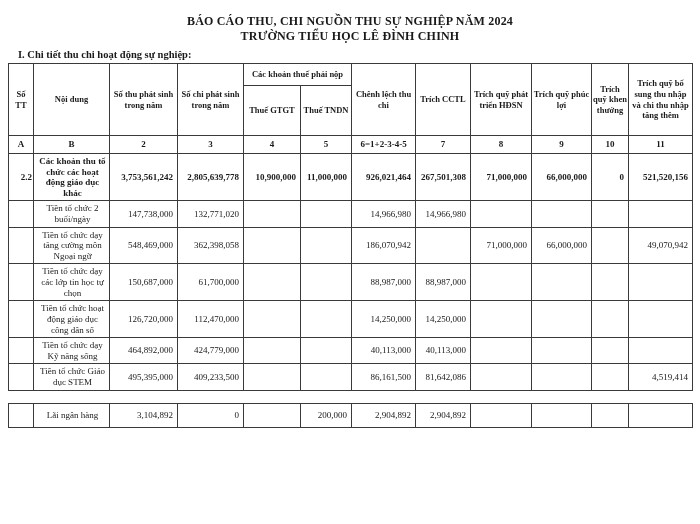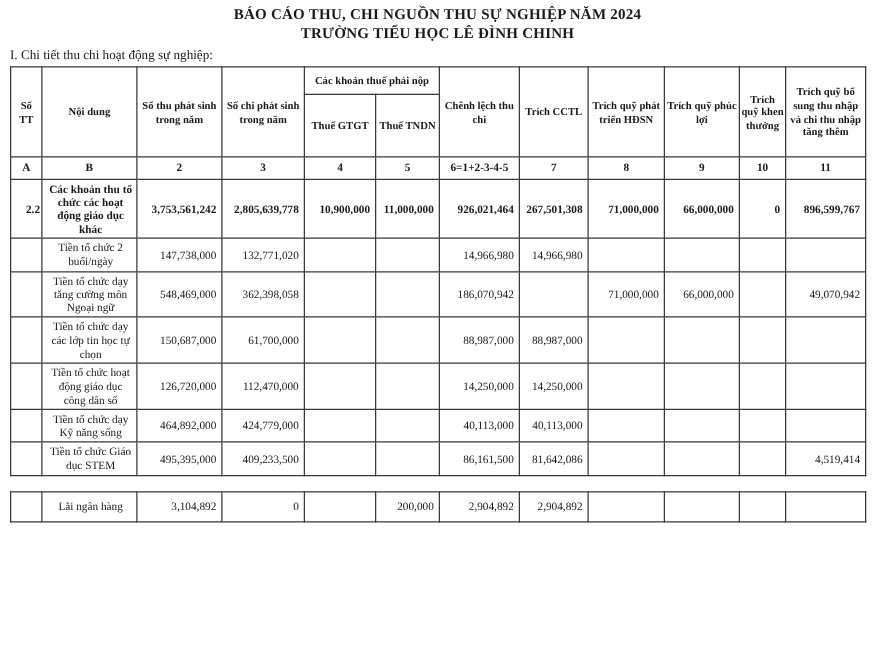--- a/index.html
+++ b/index.html
@@ -1,24 +1,24 @@
 <!DOCTYPE html>
 <html lang="vi"><head>
 <meta charset="utf-8">
 <style>
   * { margin: 0; padding: 0; box-sizing: border-box; }
   body { background: #e8e8e8; font-family: "Liberation Serif", "DejaVu Serif", serif; }
   .page {
     width: 700px; height: 524px; background: #ffffff; color: #1a1a1a;
-    position: relative; overflow: hidden; padding-top: 4px;
+    position: relative; overflow: hidden; padding-top: 14px;
   }
   .title-block { text-align: center; line-height: 1.25; }
   .title-line { font-size: 12px; font-weight: bold; letter-spacing: 0.2px; }
   .section-heading {
-    font-size: 10.5px; font-weight: normal; margin: 5px 0 3px 8px;
+    font-size: 10.5px; font-weight: bold; margin: 5px 0 3px 18px;
   }
   table {
     border-collapse: collapse; table-layout: fixed;
     width: 684px; margin-left: 8px;
   }
   col.w1 { width: 25px; }  col.w2 { width: 76px; }
   col.w3 { width: 68px; }  col.w4 { width: 66px; }
   col.w5 { width: 57px; }  col.w6 { width: 51px; }
   col.w7 { width: 64px; }  col.w8 { width: 55px; }
   col.w9 { width: 61px; }  col.w10 { width: 60px; }
@@ -109,21 +109,21 @@
           <td class="c-label">Các khoản thu tổ chức các hoạt động giáo dục khác</td>
           <td class="c-num">3,753,561,242</td>
           <td class="c-num">2,805,639,778</td>
           <td class="c-num">10,900,000</td>
           <td class="c-num">11,000,000</td>
           <td class="c-num">926,021,464</td>
           <td class="c-num">267,501,308</td>
           <td class="c-num">71,000,000</td>
           <td class="c-num">66,000,000</td>
           <td class="c-num">0</td>
-          <td class="c-num">896,599,767</td>
+          <td class="c-num">521,520,156</td>
         </tr>
         <tr>
           <td class="c-tt"></td>
           <td class="c-label">Tiền tổ chức 2 buổi/ngày</td>
           <td class="c-num">147,738,000</td>
           <td class="c-num">132,771,020</td>
           <td class="c-num"></td>
           <td class="c-num"></td>
           <td class="c-num">14,966,980</td>
           <td class="c-num">14,966,980</td>

